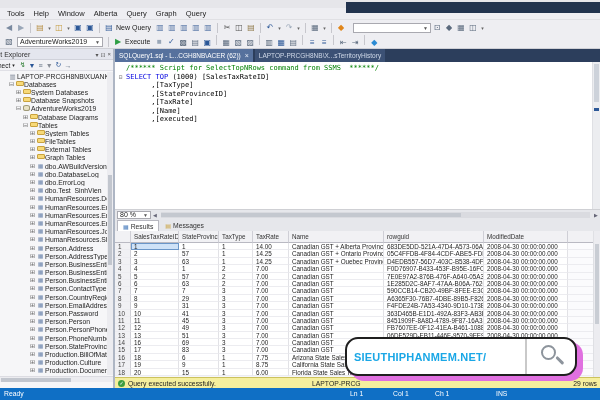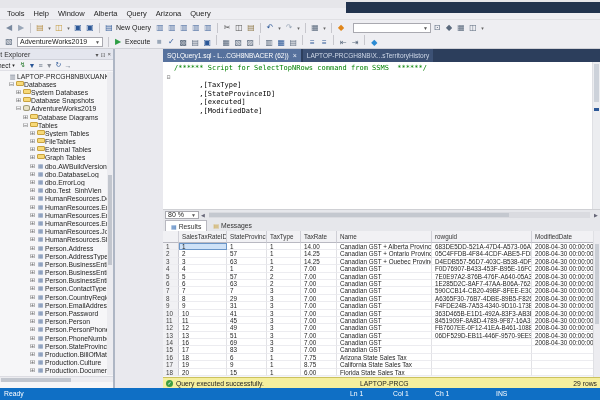--- a/index.html
+++ b/index.html
@@ -18,21 +18,21 @@
   .ticon { display:inline-block; min-width:10px; text-align:center; font-size:8px; line-height:10px; color:#5b6a7d; margin:0 1px; }
   .ticon.dd { min-width:5px; font-size:5px; color:#666; }
   .tsep { display:inline-block; width:1px; height:10px; background:#c6c6cc; margin:0 3px; }
   .tlabel { font-size:7px; color:#1e1e1e; margin:0 3px 0 1px; }
   .combo { background:#fff; border:1px solid #a9a9b0; height:10px; display:inline-flex; align-items:center; font-size:7px; padding:0 2px; color:#222; }
   .combo .cdd { margin-left:auto; font-size:5px; color:#555; padding-left:3px; }
   .combo.db { width:86px; margin:0 2px; }
   .combo.search { width:78px; margin-left:6px; }
 
   
-  .main { flex:1 1 auto; display:flex; min-height:0; position:relative;gap:48px; }
+  .main { flex:1 1 auto; display:flex; min-height:0; position:relative; }
 
   
   .oe { width:115px; flex:0 0 auto; background:#f6f6f8; border-right:2px solid #aeb6c4; display:flex; flex-direction:column; position:relative; }
   .oe-head { height:11px; background:#e4e6ee; display:flex; align-items:center; font-size:7px; overflow:hidden; border-bottom:1px solid #d0d2da; }
   .oe-title { margin-left:-18px; white-space:nowrap; color:#333; }
   .oe-head-icons { margin-left:auto; display:flex; gap:2px; padding-right:2px; font-size:6px; color:#555; }
   .oe-tools { height:11px; display:flex; align-items:center; font-size:6.5px; background:#f2f2f5; border-bottom:1px solid #e0e0e6; overflow:hidden; }
   .oe-tools .inner { display:flex; align-items:center; margin-left:-16px; gap:3px; }
   .combo-sm { display:inline-flex; align-items:center; gap:2px; font-size:6.5px; color:#222; padding:0 2px; }
   .oe-ticon { font-size:7px; color:#5b6a7d; }
@@ -118,21 +118,21 @@
 
 <div class="app">
   <div class="titlebar"></div>
   <div class="dark-strip"></div>
   <div class="menubar">
       <span class="menu-item">Tools</span>
       <span class="menu-item">Help</span>
       <span class="menu-item">Window</span>
       <span class="menu-item">Alberta</span>
       <span class="menu-item">Query</span>
-      <span class="menu-item">Arizona</span>
+      <span class="menu-item">Graph</span>
       <span class="menu-item">Query</span>
     </div>
   <div class="toolbar t1">
       <span class="ticon" style="color: rgb(122, 138, 160);">◀</span>
       <span class="ticon" style="color: rgb(154, 167, 184);">▶</span>
       <span class="tsep"></span>
       <span class="ticon" style="color: rgb(180, 137, 58);">▤</span>
       <span class="ticon dd">▾</span>
       <span class="ticon" style="color: rgb(196, 154, 60);">◫</span>
       <span class="ticon dd">▾</span>
@@ -411,36 +411,41 @@
       </div>
 
       <div class="editor">
         <div class="elines" id="elines">
             <div class="eline">
               <span class="efold"></span>
               <span class="etext"><span class="tok-c">/****** Script for SelectTopNRows command from SSMS  ******/</span></span>
             </div>
             <div class="eline">
               <span class="efold">⊟</span>
+              <span class="etext"><span class="tok-k">SELECT</span><span class="tok-p"> </span><span class="tok-k">TOP</span><span class="tok-p"> (1000) [SalesTaxRateID]</span></span>
             </div>
             <div class="eline">
               <span class="efold"></span>
               <span class="etext"><span class="tok-p">      ,[TaxType]</span></span>
             </div>
             <div class="eline">
               <span class="efold"></span>
               <span class="etext"><span class="tok-p">      ,[StateProvinceID]</span></span>
             </div>
             <div class="eline">
               <span class="efold"></span>
-              <span class="etext"><span class="tok-p">      ,[executed]</span></span>
+              <span class="etext"><span class="tok-p">      ,[TaxRate]</span></span>
             </div>
             <div class="eline">
               <span class="efold"></span>
-              <span class="etext"><span class="tok-p">      ,[ModifiedDate]</span></span>
+              <span class="etext"><span class="tok-p">      ,[Name]</span></span>
+            </div>
+            <div class="eline">
+              <span class="efold"></span>
+              <span class="etext"><span class="tok-p">      ,[executed]</span></span>
             </div>
           </div>
         <div class="evscroll">
           <div class="thumb"></div>
           <div class="mark"></div>
         </div>
       </div>
 
       <div class="zoombar">
         <span class="combo zoomc">
@@ -691,13 +696,20 @@
   </div>
 
   <div class="statusbar">
     <span class="sb-ready">Ready</span>
     <span class="sb-ln">Ln 1</span>
     <span class="sb-col">Col 1</span>
     <span class="sb-ch">Ch 1</span>
     <span class="sb-ins">INS</span>
   </div>
 
+  <div class="watermark">
+    <div class="wm-text">SIEUTHIPHANMEM.NET/</div>
+    <div class="wm-mag">
+      <div class="mag-circle"></div>
+      <div class="mag-handle"></div>
+    </div>
+  </div>
 </div>
 
 </body></html>

